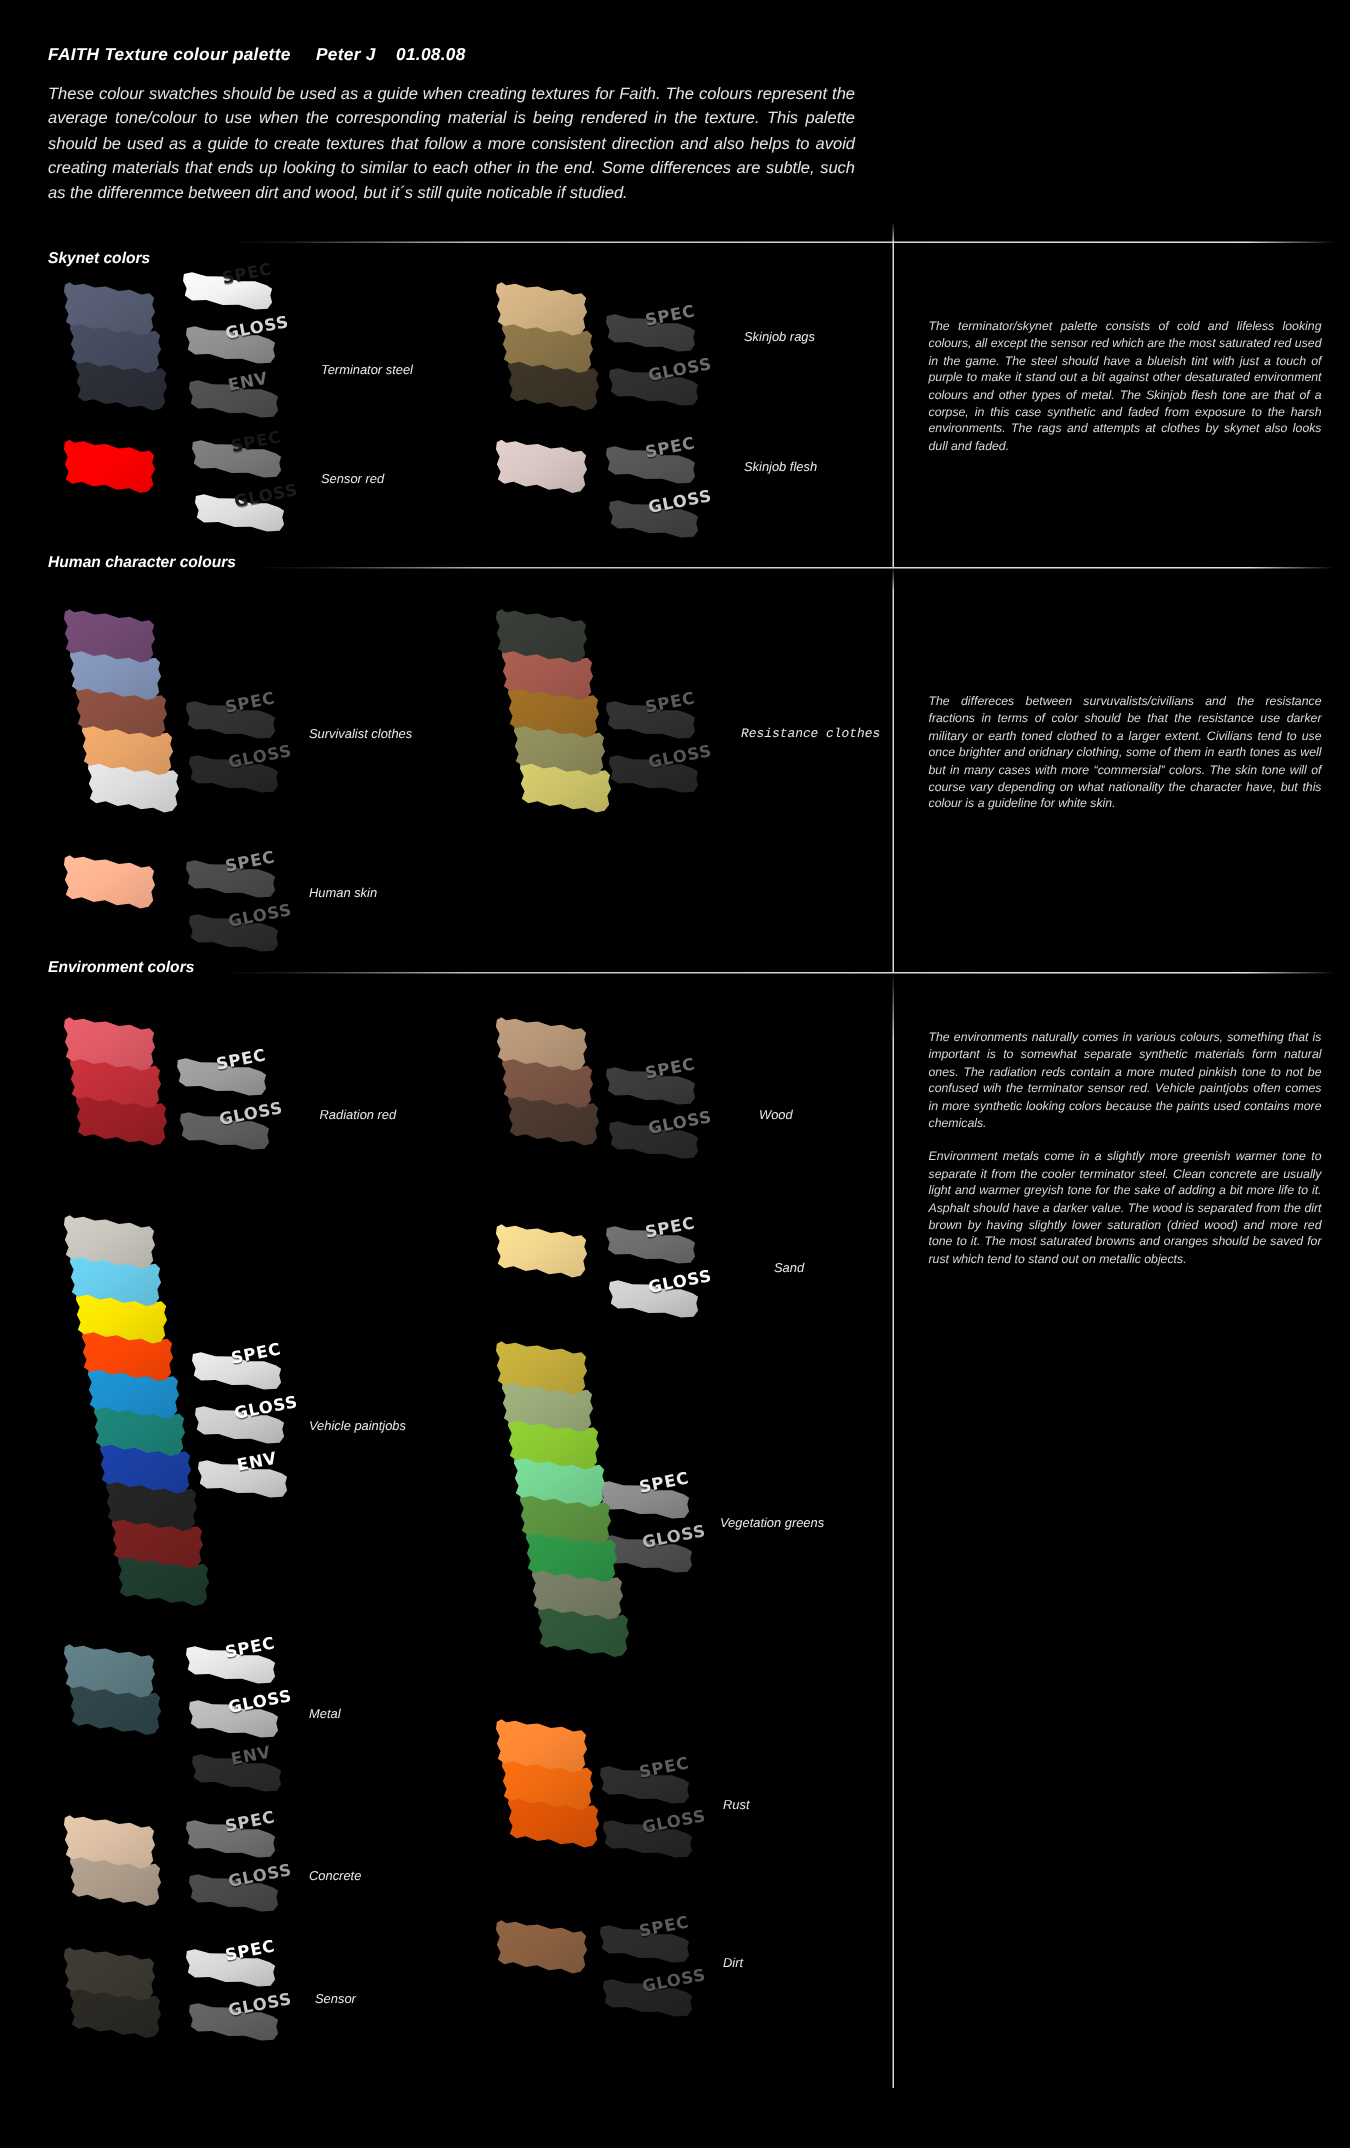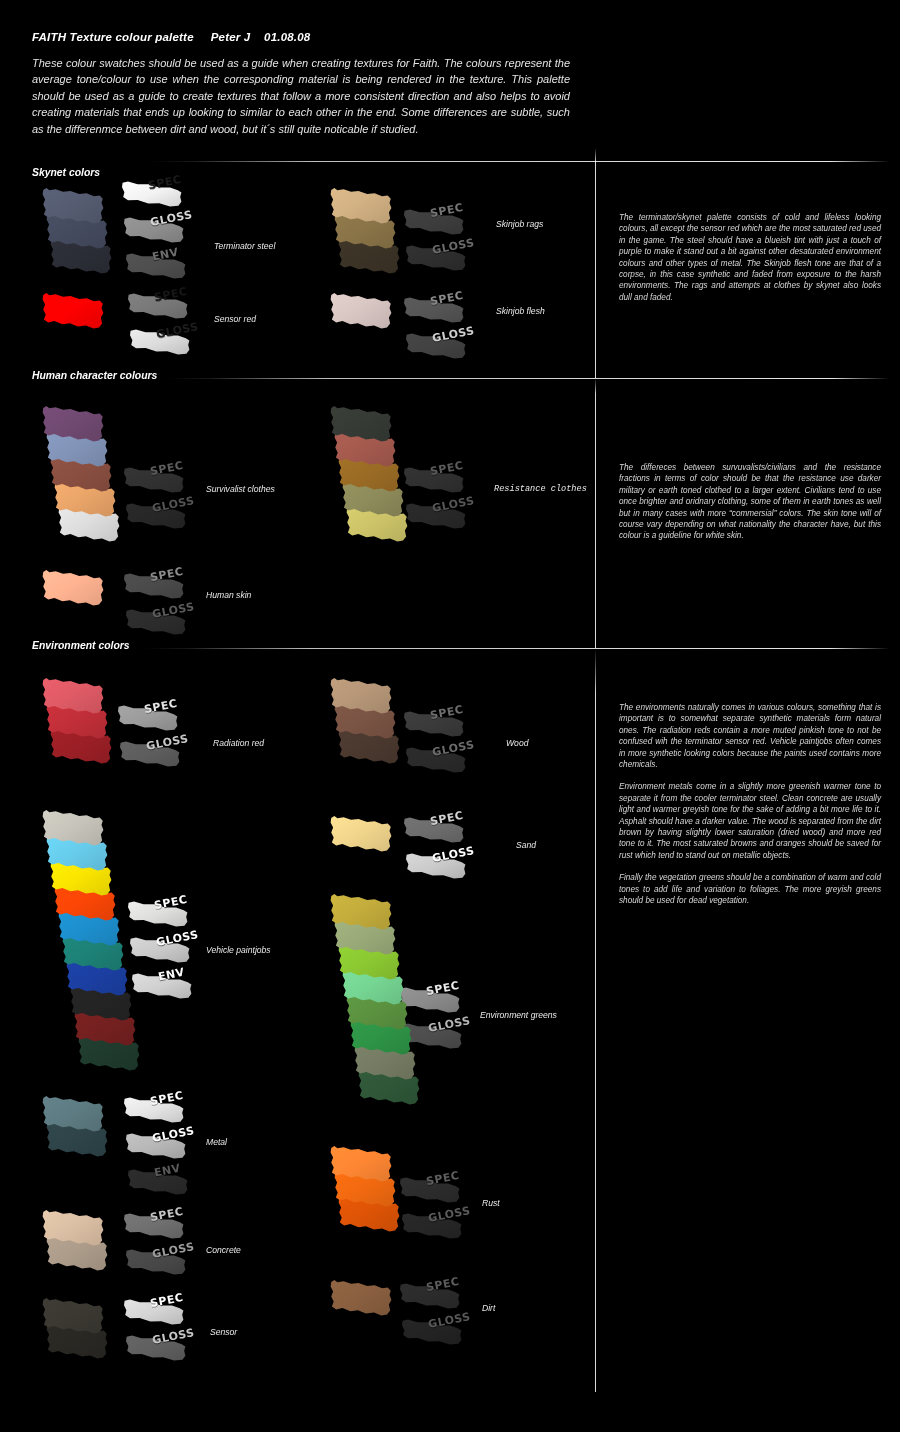--- a/index.html
+++ b/index.html
@@ -92,24 +92,23 @@
   <div id="sections-layer">
       <div class="section-head" style="top: 167px;">Skynet colors</div>
       <div class="section-head" style="top: 370px;">Human character colours</div>
       <div class="section-head" style="top: 640px;">Environment colors</div>
       <div class="desc" style="top: 212px;">
         <p>The terminator/skynet palette consists of cold and lifeless looking colours, all except the sensor red which are the most saturated red used in the game. The steel should have a blueish tint with just a touch of purple to make it stand out a bit against other desaturated environment colours and other types of metal. The Skinjob flesh tone are that of a corpse, in this case synthetic and faded from exposure to the harsh environments. The rags and attempts at clothes by skynet also looks dull and faded.</p>
       </div>
       <div class="desc" style="top: 462px;">
         <p>The differeces between survuvalists/civilians and the resistance fractions in terms of color should be that the resistance use darker military or earth toned clothed to a larger extent. Civilians tend to use once brighter and oridnary clothing, some of them in earth tones as well but in many cases with more “commersial” colors. The skin tone will of course vary depending on what nationality the character have, but this colour is a guideline for white skin.</p>
       </div>
-      <div class="desc" style="top: 686px; margin-top: 16px;">
+      <div class="desc" style="top: 686px;">
         <p>The environments naturally comes in various colours, something that is important is to somewhat separate synthetic materials form natural ones. The radiation reds contain a more muted pinkish tone to not be confused wih the terminator sensor red. Vehicle paintjobs often comes in more synthetic looking colors because the paints used contains more chemicals.</p>
         <p>Environment metals come in a slightly more greenish warmer tone to separate it from the cooler terminator steel. Clean concrete are usually light and warmer greyish tone for the sake of adding a bit more life to it. Asphalt should have a darker value. The wood is separated from the dirt brown by having slightly lower saturation (dried wood) and more red tone to it. The most saturated browns and oranges should be saved for rust which tend to stand out on metallic objects.</p>
-        <p>Finally the vegetation greens should be a combination of warm and cold tones to add life and variation to foliages. The more greyish greens should be used for dead vegetation.</p>
       </div>
     </div>
   <div id="swatches-layer">
       <div class="group" style="left: 0px; top: 0px;">
         <div class="chip" title="#565d72" style="left: 42px; top: 190px; background: linear-gradient(140deg, rgb(91, 99, 121) 0%, rgb(86, 93, 114) 45%, rgb(76, 82, 100) 100%); z-index: 13;"></div>
         <div class="chip" title="#454b5f" style="left: 46px; top: 215px; background: linear-gradient(140deg, rgb(73, 80, 101) 0%, rgb(69, 75, 95) 45%, rgb(61, 66, 84) 100%); z-index: 12;"></div>
         <div class="chip" title="#2b2e36" style="left: 50px; top: 240px; background: linear-gradient(140deg, rgb(46, 49, 57) 0%, rgb(43, 46, 54) 45%, rgb(38, 40, 48) 100%); z-index: 11;"></div>
         <div class="tag" style="left: 122px; top: 184px; background: linear-gradient(150deg, rgb(255, 255, 255) 0%, rgb(242, 242, 242) 50%, rgb(206, 206, 206) 100%);"></div>
         <div class="tag-label" style="left: 148px; top: 176px; color: rgb(27, 27, 27);">SPEC</div>
         <div class="tag" style="left: 124px; top: 220px; background: linear-gradient(150deg, rgb(152, 152, 152) 0%, rgb(141, 141, 141) 50%, rgb(120, 120, 120) 100%);"></div>
@@ -275,18 +274,18 @@
       <div class="mat-label" style="left: 206px; top: 484px;">Survivalist clothes</div>
       <div class="mat-label" style="left: 206px; top: 590px;">Human skin</div>
       <div class="mat-label" style="left: 494px; top: 484px; font-family: Liberation Mono, monospace;">Resistance clothes</div>
       <div class="mat-label" style="left: 213px; top: 738px;">Radiation red</div>
       <div class="mat-label" style="left: 506px; top: 738px; text-align: right;">Wood</div>
       <div class="mat-label" style="left: 206px; top: 945px;">Vehicle paintjobs</div>
       <div class="mat-label" style="left: 206px; top: 1137px;">Metal</div>
       <div class="mat-label" style="left: 206px; top: 1245px;">Concrete</div>
       <div class="mat-label" style="left: 210px; top: 1327px;">Sensor</div>
       <div class="mat-label" style="left: 480px; top: 840px; margin-left: 36px;">Sand</div>
-      <div class="mat-label" style="left: 480px; top: 1010px;">Environment greens</div>
+      <div class="mat-label" style="left: 480px; top: 1010px;">Vegetation greens</div>
       <div class="mat-label" style="left: 482px; top: 1198px;">Rust</div>
       <div class="mat-label" style="left: 482px; top: 1303px;">Dirt</div>
     </div>
 
 </div>
 
 </body></html>

